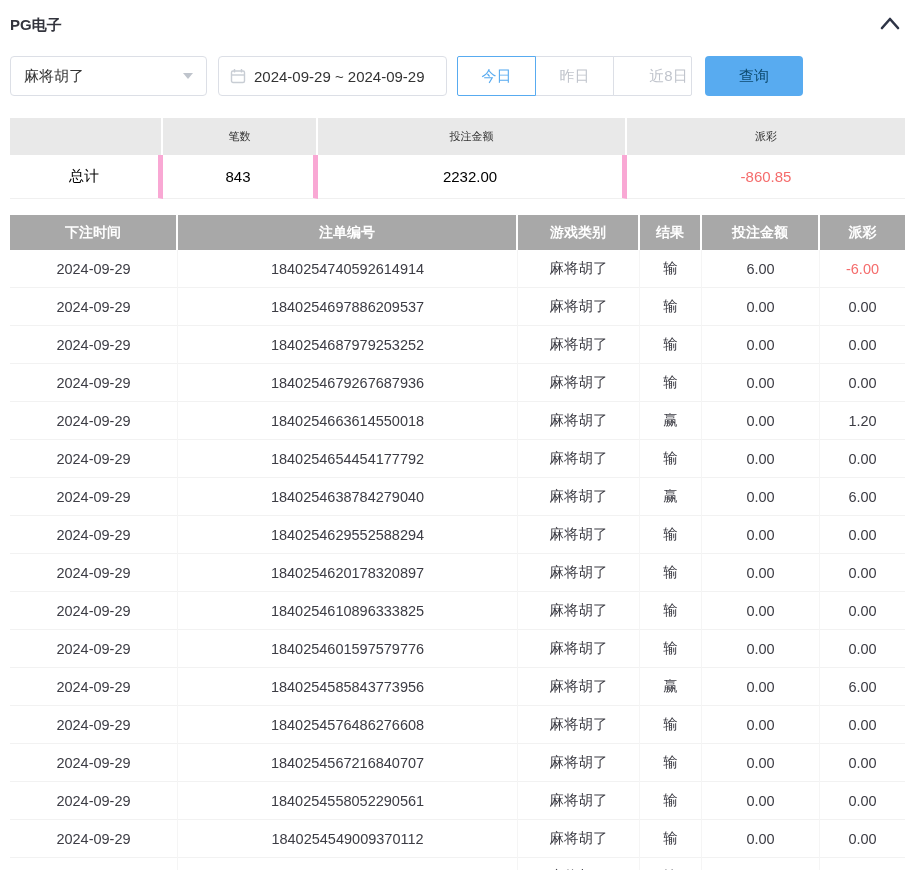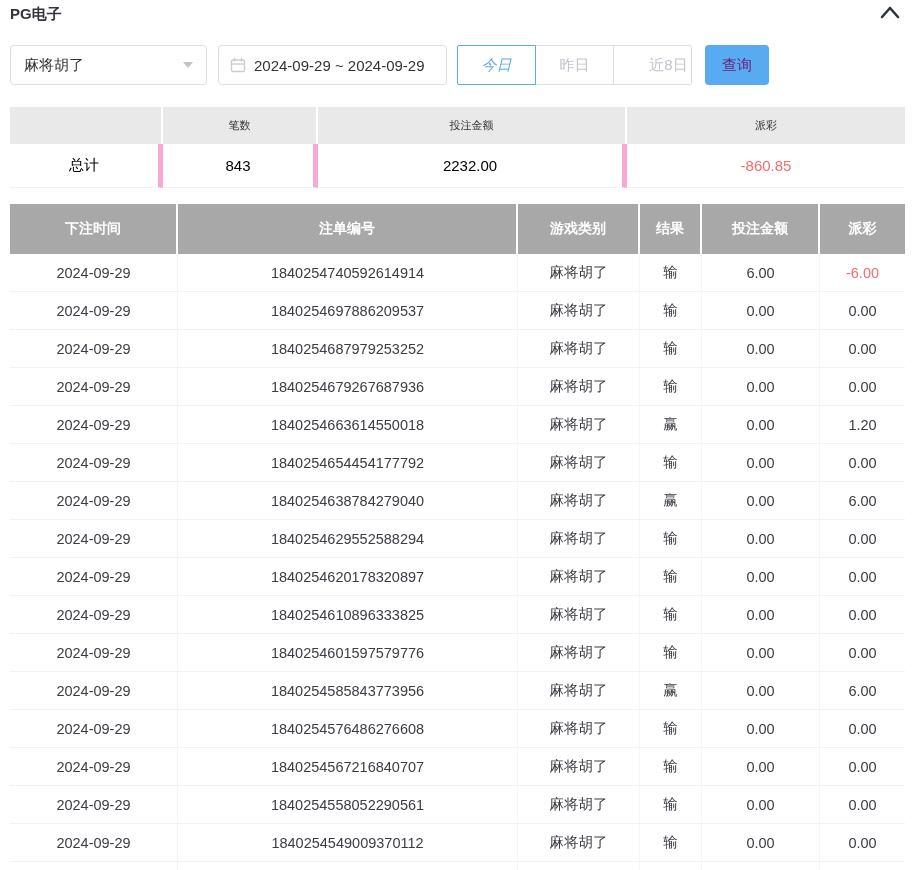--- a/index.html
+++ b/index.html
@@ -1,59 +1,59 @@
 <!DOCTYPE html>
 <html><head>
 <meta charset="utf-8">
 <style>
   * { margin:0; padding:0; box-sizing:border-box; }
   html,body { width:915px; height:870px; overflow:hidden; background:#fff;
               font-family:"Liberation Sans", sans-serif; color:#333; }
 
   
-  .hdr { display:flex; align-items:center; padding:5px 14px 0 10px; }
+  .hdr { display:flex; align-items:center; padding:16px 14px 0 10px; }
   .hdr-title { font-size:15px; font-weight:700; color:#33343d; }
   .hdr-notice { margin-left:26px; font-size:15px; font-weight:700; color:#b42121; }
   .collapse-btn { margin-left:auto; cursor:pointer; display:flex; align-items:center; }
 
   
   .filters { display:flex; align-items:center; margin:21px 10px 0 10px; }
   .selectbox { width:197px; height:40px; border:1px solid #dcdfe6; border-radius:4px;
                display:flex; align-items:center; justify-content:space-between;
                padding:0 13px; font-size:15px; color:#333; cursor:pointer; background:#fff; }
   .caret-down { width:0; height:0; border-left:5px solid transparent;
                 border-right:5px solid transparent; border-top:6px solid #bfc4cc; }
   .datebox { margin-left:11px; width:229px; height:40px; border:1px solid #dcdfe6;
              border-radius:4px; display:flex; align-items:center; gap:8px;
              padding:8px 11px; font-size:15px; color:#333; cursor:pointer; background:#fff; }
   .seg-group { display:flex; margin-left:10px; }
   .seg { width:79px; height:40px; background:#fff; border:1px solid #dcdfe6;
          color:#c0c4cc; font-size:15px; display:flex; align-items:center;
          justify-content:center; margin-left:-1px; cursor:pointer; }
   .seg:first-child { margin-left:0; border-radius:2px 0 0 2px; }
   .seg:last-child { border-radius:0 2px 2px 0;padding-left:32px; }
-  .seg.active { border-color:#58abf0; color:#58abf0; position:relative; z-index:1;font-style:italic; }
-  .query-btn { margin-left:13px; width:64px; height:40px; background:#58abf0;
-               color:#701a75; border:none; border-radius:4px; font-size:15px;
+  .seg.active { border-color:#58abf0; color:#58abf0; position:relative; z-index:1; }
+  .query-btn { margin-left:13px; width:98px; height:40px; background:#58abf0;
+               color:#0c4a6e; border:none; border-radius:4px; font-size:15px;
                cursor:pointer; font-family:inherit; }
 
   
   table { border-collapse:separate; border-spacing:0; table-layout:fixed; }
   .summary { width:895px; margin:22px 10px 0 10px; }
   .summary th { background:#e9e9e9; height:37px; font-weight:400; font-size:11px;
                 color:#333; text-align:center; border-right:2px solid #fff; }
   .summary th:last-child { border-right:none; }
   .summary td { height:44px; text-align:center; font-size:15px; color:#000000;
                 background:#fff; border-bottom:1px solid #f0f0f0;
                 border-right:5px solid #f9a8d4; }
   .summary td:last-child { border-right:none; }
 
   
   .records { width:895px; margin:16px 10px 0 10px; }
-  .records th { background:#a8a8a8; color:#fff; height:50px; font-size:14px;
+  .records th { background:#a8a8a8; color:#fff; height:35px; font-size:14px;
                 font-weight:700; text-align:center; border-right:2px solid #fff; }
   .records th:last-child { border-right:none; }
   .records td { height:38px; text-align:center; font-size:14.5px; color:#3c3c44;
                 background:#fff; border-bottom:1px solid #f2f2f2;
                 border-right:1px solid #f5f5f5; }
   .records td:last-child { border-right:none; }
 
   .neg { color:#f56c6c !important; }
 </style>
 </head>

